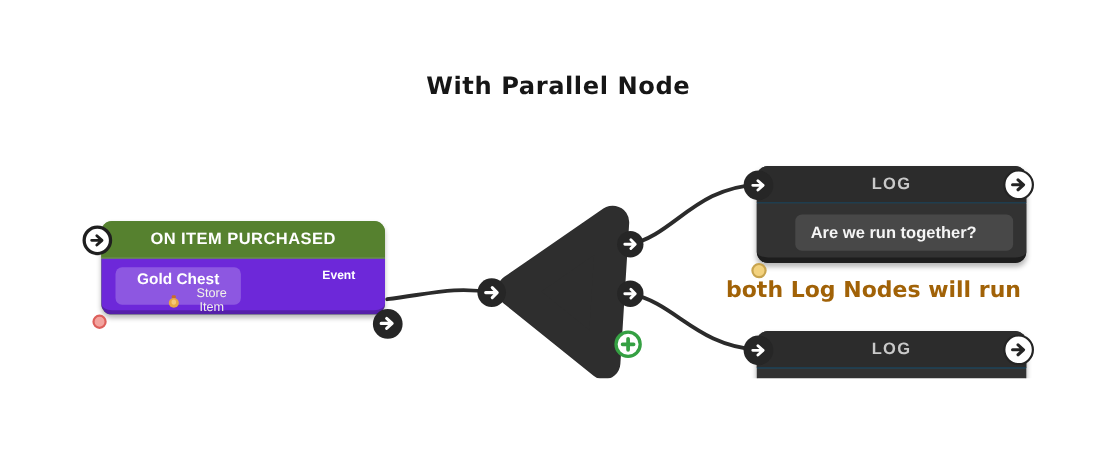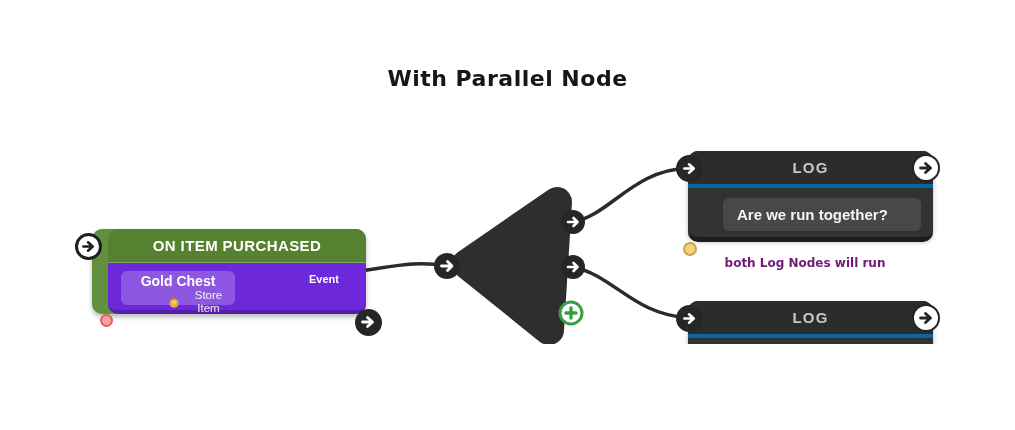--- a/index.html
+++ b/index.html
@@ -6,32 +6,32 @@
   #canvas{
     position:relative;width:1015px;height:344px;background:#ffffff;
     font-family:"Liberation Sans",sans-serif;overflow:hidden;
   }
   .title{
     position:absolute;top:66px;left:0;width:100%;text-align:center;
     font-family:"DejaVu Sans",sans-serif;font-size:22px;font-weight:600;
     color:#161616;letter-spacing:.5px;
   }
   .annotation{
-    position:absolute;left:660px;top:255px;width:290px;text-align:center;
-    font-family:"DejaVu Sans",sans-serif;font-size:12px;font-weight:600;
-    color:#701a75;line-height:16px;
+    position:absolute;left:660px;top:255px;width:290px;text-align:left;
+    font-family:"DejaVu Sans",sans-serif;font-size:20px;font-weight:600;
+    color:#a16207;line-height:16px;
   }
   svg.layer{position:absolute;left:0;top:0;}
   
   .node{position:absolute;border-radius:10px;box-shadow:0 3px 5px rgba(0,0,0,.28);}
   .port{position:absolute;border-radius:50%;box-sizing:border-box;
         display:flex;align-items:center;justify-content:center;}
   .port svg{display:block;}
   
-  .event-node{left:92px;top:229px;width:258px;height:85px;background:#61913C;padding-left:16px;}
+  .event-node{left:92px;top:201px;width:258px;height:85px;background:#61913C;}
   .event-node .hdr{
     height:33px;background:#56812F;border-radius:10px 10px 0 0;
     border-bottom:1px solid rgba(255,255,255,.28);
     display:flex;align-items:center;justify-content:center;
     color:#fff;font-weight:bold;font-size:15px;letter-spacing:.4px;
   }
   .event-node .bdy{
     position:relative;height:47px;background:#6d28d9;border-radius:0 0 10px 10px;
     border-bottom:4px solid rgba(0,0,0,.22);
   }
@@ -46,21 +46,21 @@
     position:absolute;right:27px;top:10px;color:#fff;font-weight:bold;font-size:11px;
   }
   .port-white{width:27px;height:27px;background:#fff;border:3.5px solid #1F1F1F;}
   .port-dark{width:27px;height:27px;background:#262626;}
   .port-pink{width:13px;height:13px;background:#F3A49F;border:2.5px solid #DD5F5B;}
   .port-yellow{width:14px;height:14px;background:#F3D27E;border:2.5px solid #C8A44E;}
   
   .log-node{left:688px;width:245px;height:88px;background:#323232;}
   .log-node .hdr{
     height:33px;background:#2C2C2C;border-radius:10px 10px 0 0;
-    border-bottom:4px solid #0369a1;
+    border-bottom:1px solid #0369a1;
     display:flex;align-items:center;justify-content:center;
     color:#C9C9C9;font-weight:bold;font-size:15px;letter-spacing:1.2px;
   }
   .log-node .bdy{
     position:relative;height:49px;background:#323232;border-radius:0 0 10px 10px;
     border-bottom:5px solid #1D1D1D;
   }
   .msg-chip{
     position:absolute;left:10px;top:10px;right:12px;height:33px;
     background:#484848;border-radius:6px;color:#F5F5F5;font-weight:bold;

